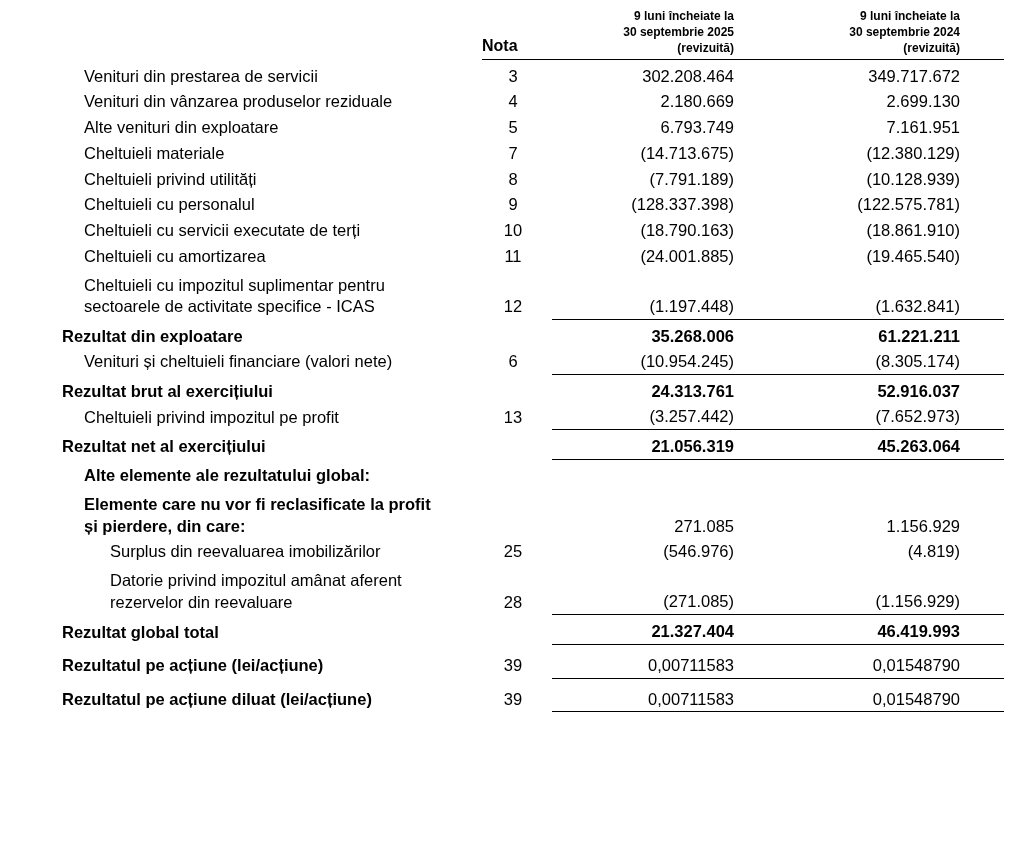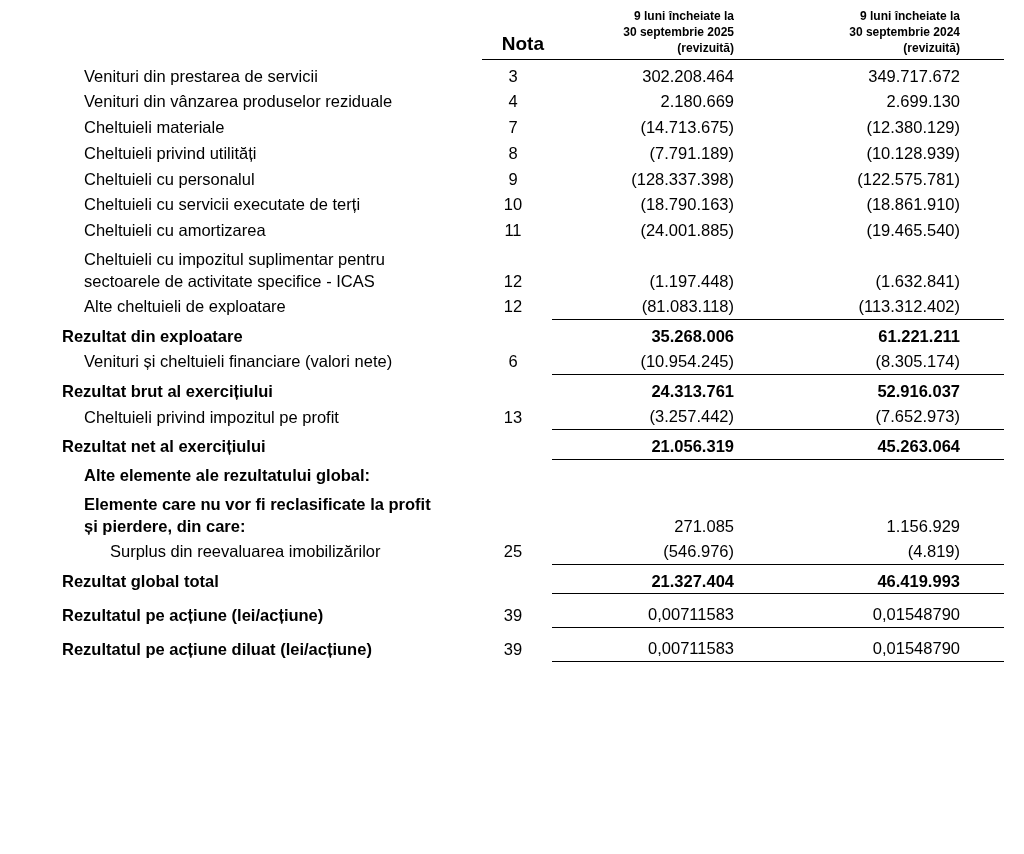--- a/index.html
+++ b/index.html
@@ -51,23 +51,23 @@
     font-weight: bold;
     font-size: 12px;
     line-height: 1.35;
     padding-bottom: 2px;
     padding-right: 44px;
     white-space: pre-line;
     vertical-align: bottom;
   }
   .hdr-cell.v2 { padding-right: 44px; }
   .hdr-note {
-    text-align: right;
+    text-align: left;
     font-weight: bold;
-    font-size: 19px;
+    font-size: 16px;
     vertical-align: bottom;
     padding-bottom: 2px;
     padding-right: 8px;
   }
 
   
   .lbl {
     text-align: left;
     padding-bottom: 1px;
     padding-top: 3px;
@@ -139,20 +139,27 @@
       </tr>
 
       <tr>
         <td class="lbl ind1">Venituri din vânzarea produselor reziduale</td>
         <td class="note">4</td>
         <td class="val">2.180.669</td>
         <td class="val">2.699.130</td>
         <td></td>
       </tr>
 
+      <tr>
+        <td class="lbl ind1">Alte venituri din exploatare</td>
+        <td class="note">5</td>
+        <td class="val">6.793.749</td>
+        <td class="val">7.161.951</td>
+        <td></td>
+      </tr>
 
       <tr>
         <td class="lbl ind1">Cheltuieli materiale</td>
         <td class="note">7</td>
         <td class="val">(14.713.675)</td>
         <td class="val">(12.380.129)</td>
         <td></td>
       </tr>
 
       <tr>
@@ -191,27 +198,20 @@
         <td class="lbl ind1">
           <span>Cheltuieli cu impozitul suplimentar pentru</span>
           <span class="ln2">sectoarele de activitate specifice - ICAS</span>
         </td>
         <td class="note">12</td>
         <td class="val">(1.197.448)</td>
         <td class="val">(1.632.841)</td>
         <td></td>
       </tr>
 
-      <tr>
-        <td class="lbl ind1">Alte cheltuieli de exploatare</td>
-        <td class="note">12</td>
-        <td class="val">(81.083.118)</td>
-        <td class="val">(113.312.402)</td>
-        <td></td>
-      </tr>
 
       <tr class="rule-top rowpad">
         <td class="lbl ind0 bold">Rezultat din exploatare</td>
         <td class="note"></td>
         <td class="val bold">35.268.006</td>
         <td class="val bold">61.221.211</td>
         <td></td>
       </tr>
 
       <tr>
@@ -267,20 +267,30 @@
 
 
       <tr>
         <td class="lbl ind2">Surplus din reevaluarea imobilizărilor</td>
         <td class="note">25</td>
         <td class="val">(546.976)</td>
         <td class="val">(4.819)</td>
         <td></td>
       </tr>
 
+      <tr class="rowpad">
+        <td class="lbl ind2">
+          <span>Datorie privind impozitul amânat aferent</span>
+          <span class="ln2">rezervelor din reevaluare</span>
+        </td>
+        <td class="note">28</td>
+        <td class="val">(271.085)</td>
+        <td class="val">(1.156.929)</td>
+        <td></td>
+      </tr>
 
       <tr class="rule-top rule-bot rowpad">
         <td class="lbl ind0 bold">Rezultat global total</td>
         <td class="note"></td>
         <td class="val bold">21.327.404</td>
         <td class="val bold">46.419.993</td>
         <td></td>
       </tr>
 
       <tr class="rule-bot rowpad-lg">

